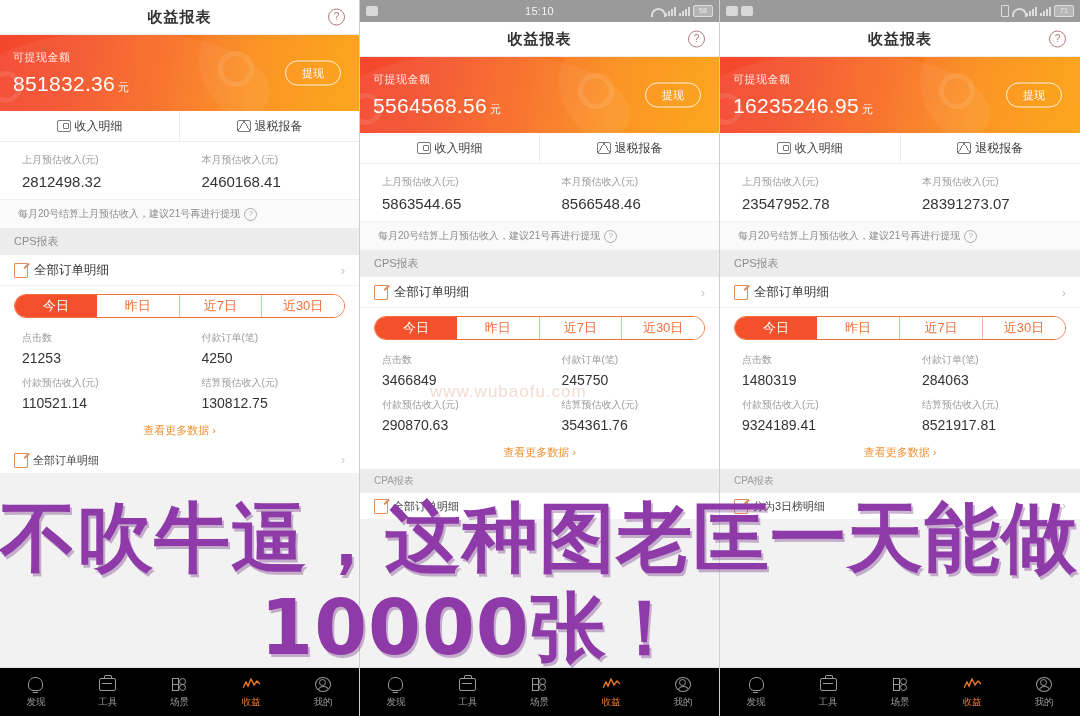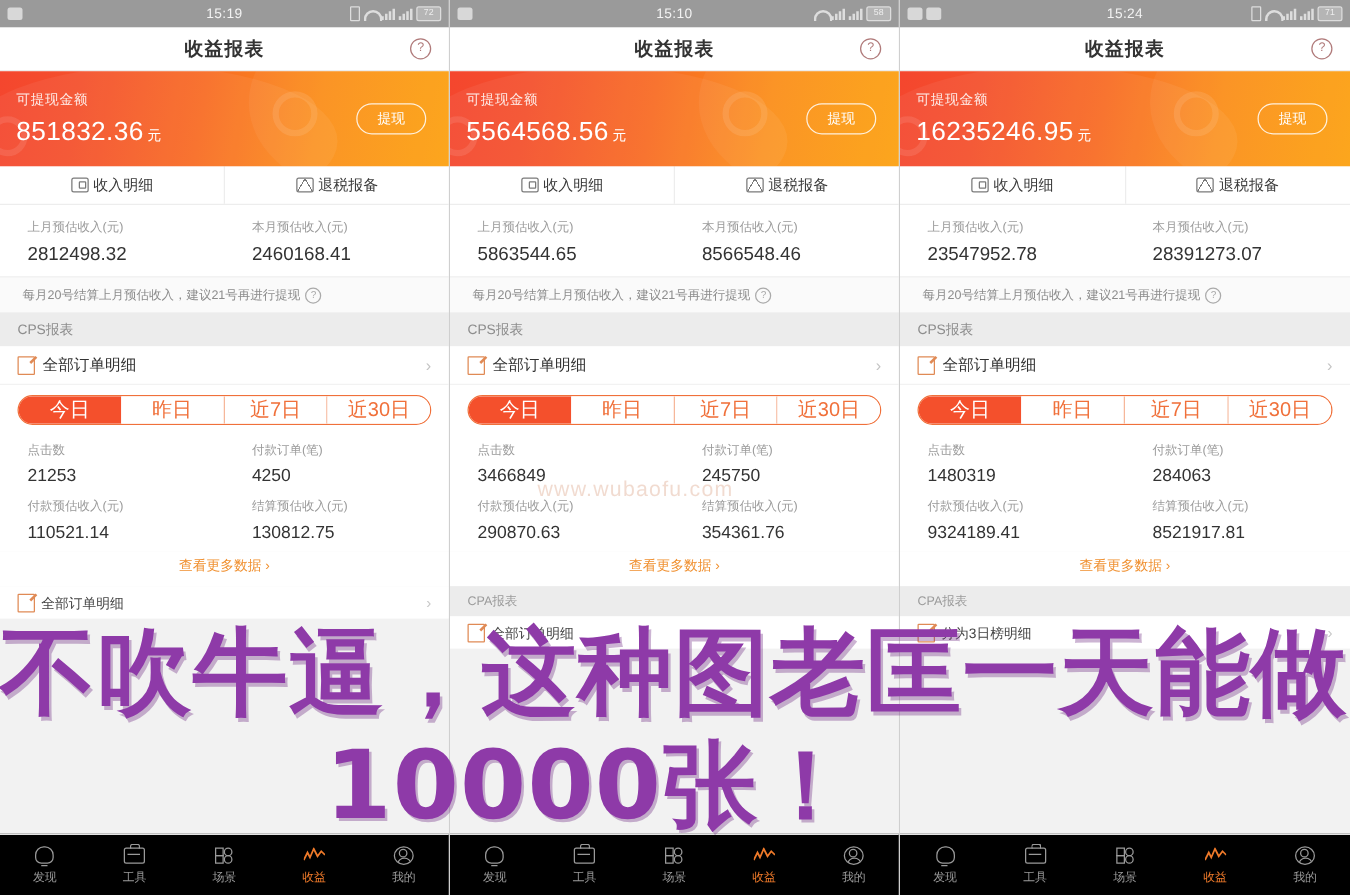--- a/index.html
+++ b/index.html
@@ -173,21 +173,21 @@
   }
 
   
   .segwrap{background:#fff;padding:8px 14px 4px 14px;flex:0 0 auto;}
   .seg{
     display:flex;border:1px solid #f0703a;border-radius:13px;overflow:hidden;
     height:22px;
   }
   .seg div{
     flex:1;display:flex;align-items:center;justify-content:center;
-    font-size:16px;color:#f0703a;border-right:1px solid #f6b79a;
+    font-size:13px;color:#f0703a;border-right:1px solid #f6b79a;
     background:#fff;
   }
   .seg div:last-child{border-right:none;}
   .seg div.active{background:#f4502c;color:#fff;border-right:none;}
 
   
   .stats{background:#fff;padding:9px 0 6px 0;flex:0 0 auto;}
   .st-row{display:flex;margin-bottom:10px;}
   .st-row:last-child{margin-bottom:2px;}
   .st-cell{flex:1;padding-left:22px;}
@@ -289,43 +289,20 @@
   }
   .ov1{top:488px;font-size:76px;letter-spacing:1px;}
   .ov2{top:578px;font-size:76px;letter-spacing:1px;}
 </style>
 </head>
 <body>
 
 <div class="screens">
 
   <div class="panel">
-    <div class="statusbar">
-      <div class="sb-left">
-        <span class="sb-badge"></span>
-      </div>
-      <div class="sb-time">15:19</div>
-      <div class="sb-right">
-        <span class="ic-sim"></span>
-        <span class="ic-wifi"></span>
-        <span class="bars">
-            <i></i>
-            <i></i>
-            <i></i>
-            <i></i>
-          </span>
-        <span class="bars">
-            <i></i>
-            <i></i>
-            <i></i>
-            <i></i>
-          </span>
-        <span class="ic-batt">72</span>
-      </div>
-    </div>
 
     <div class="titlebar">
       <span class="t">收益报表</span>
       <span class="help-icon">?</span>
     </div>
 
     <div class="banner">
       <span class="ring"></span>
       <span class="ring2"></span>
       <div class="banner-inner">
@@ -619,21 +596,20 @@
       </div>
     </div>
   </div>
 
   <div class="panel">
     <div class="statusbar">
       <div class="sb-left">
         <span class="sb-badge"></span>
         <span class="sb-badge"></span>
       </div>
-      <div class="sb-time">15:24</div>
       <div class="sb-right">
         <span class="ic-sim"></span>
         <span class="ic-wifi"></span>
         <span class="bars">
             <i></i>
             <i></i>
             <i></i>
             <i></i>
           </span>
         <span class="bars">

